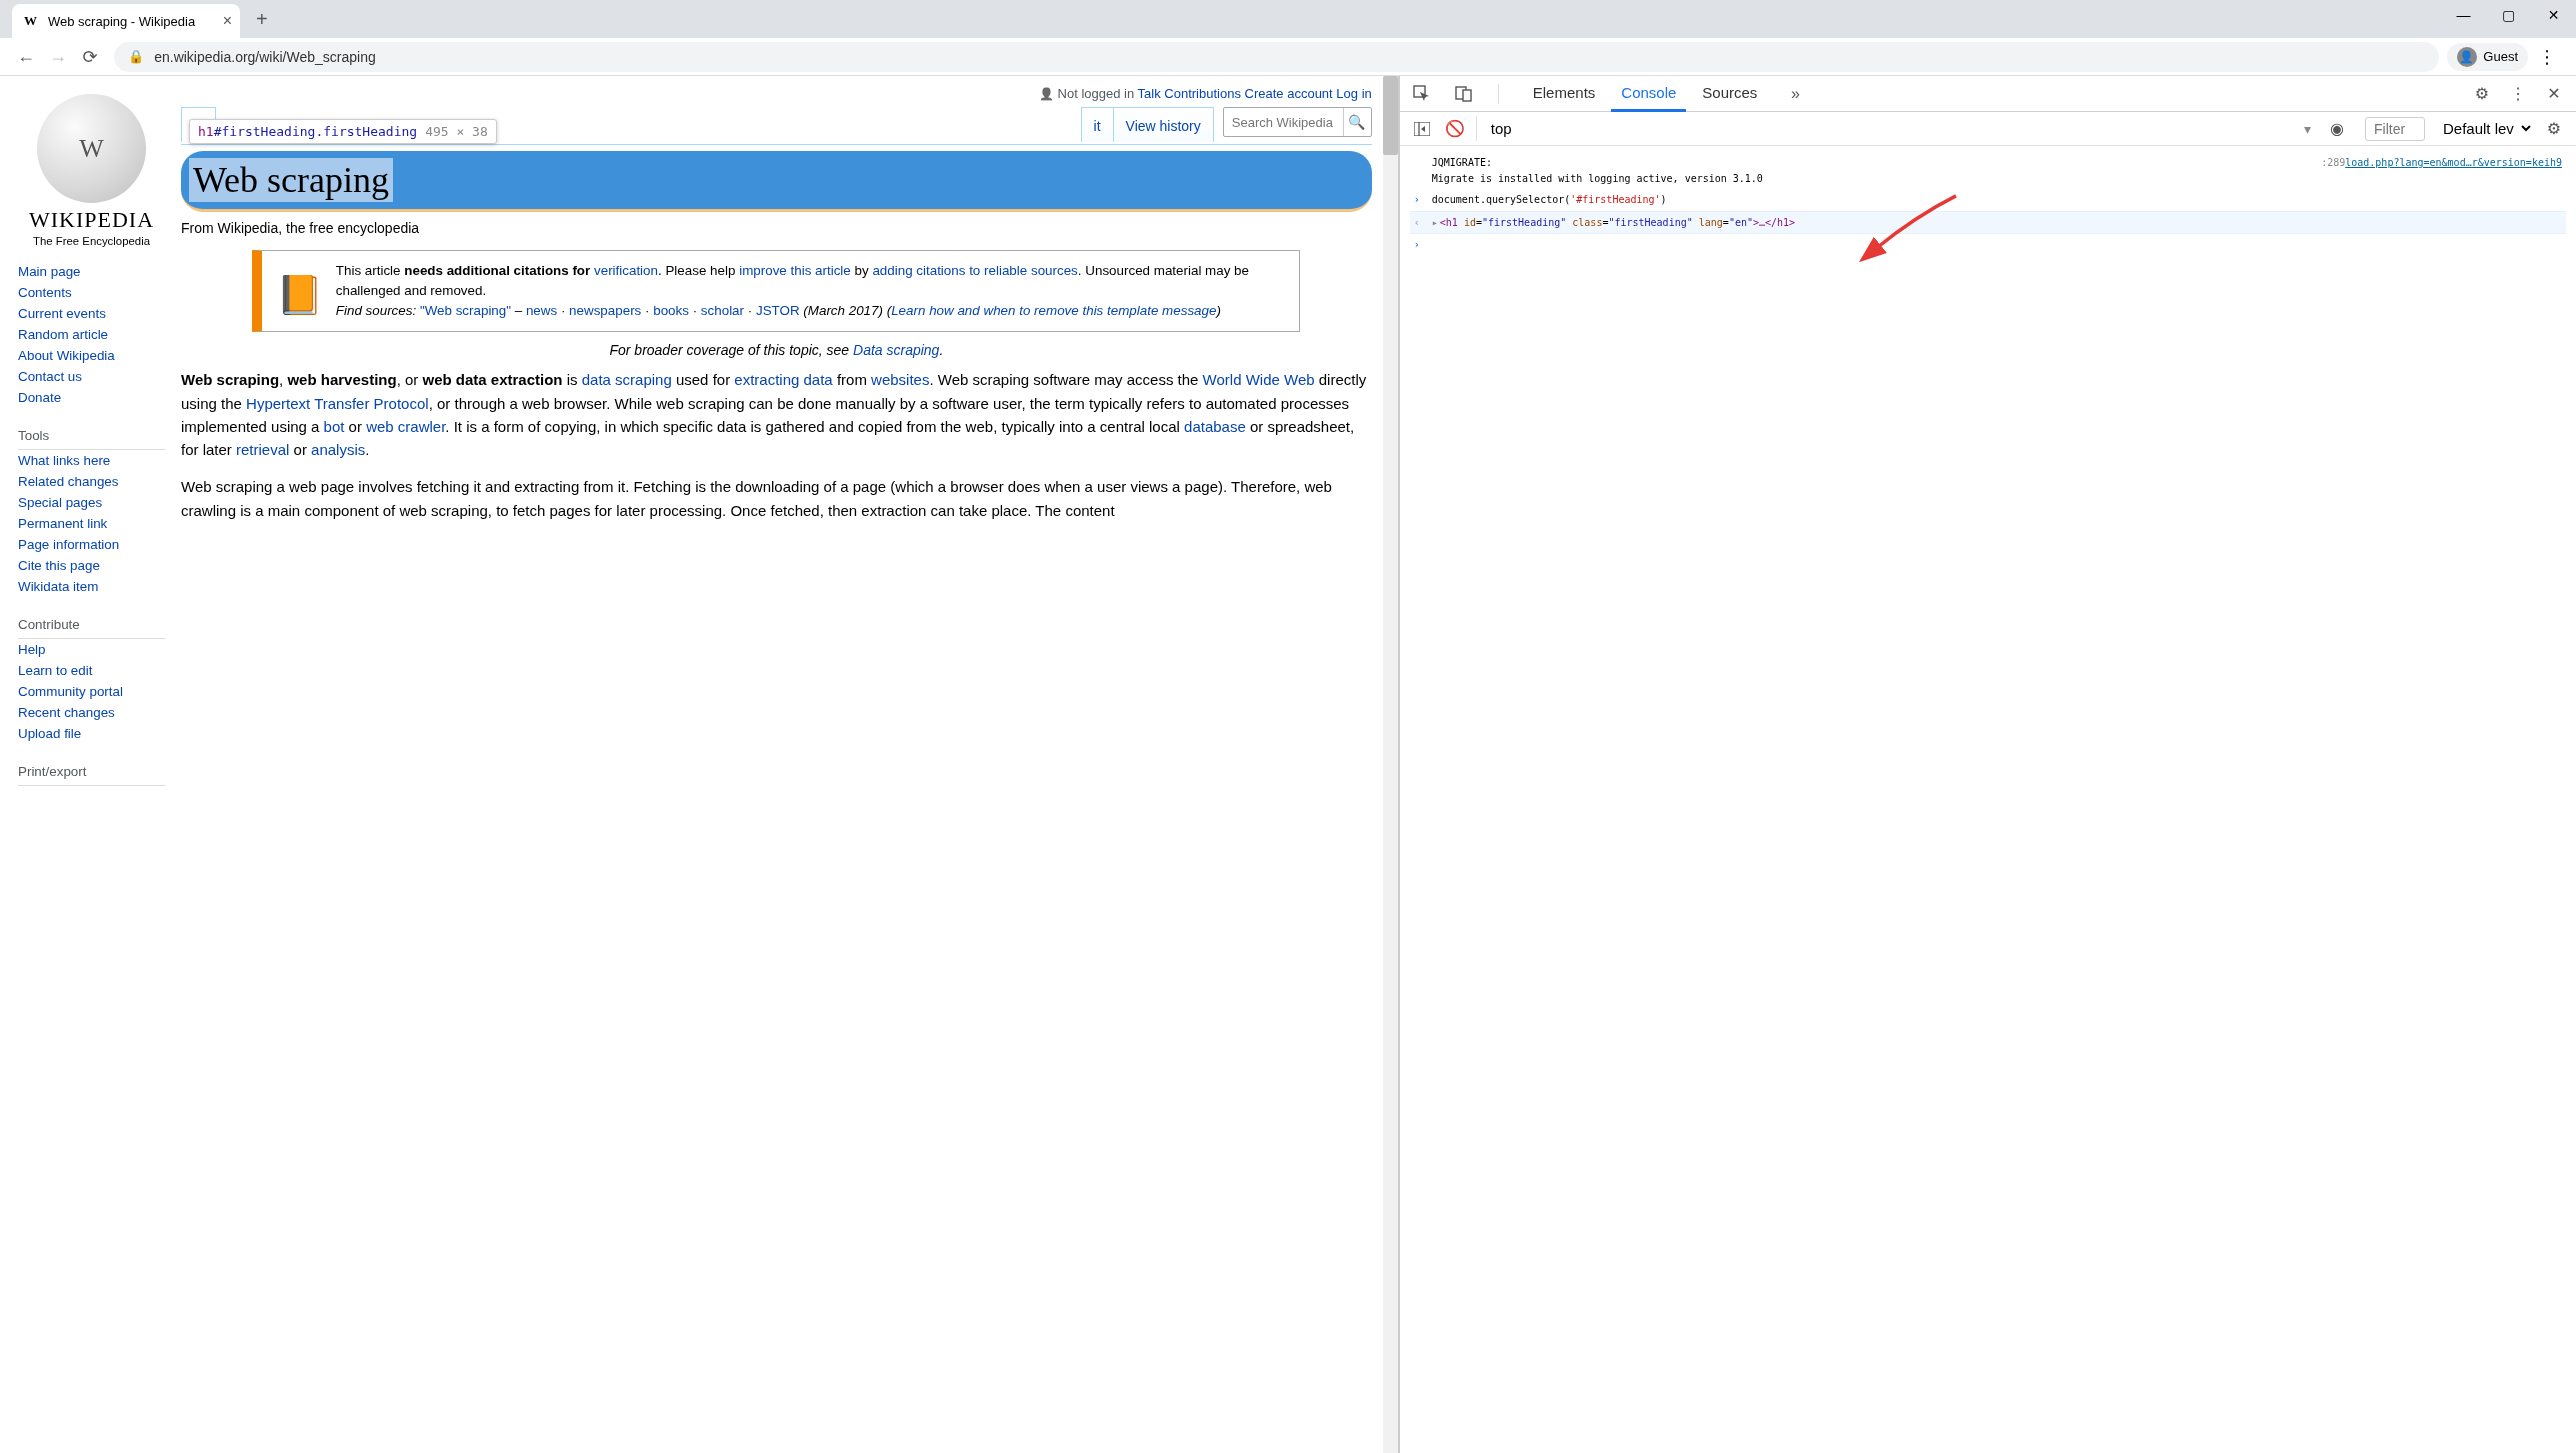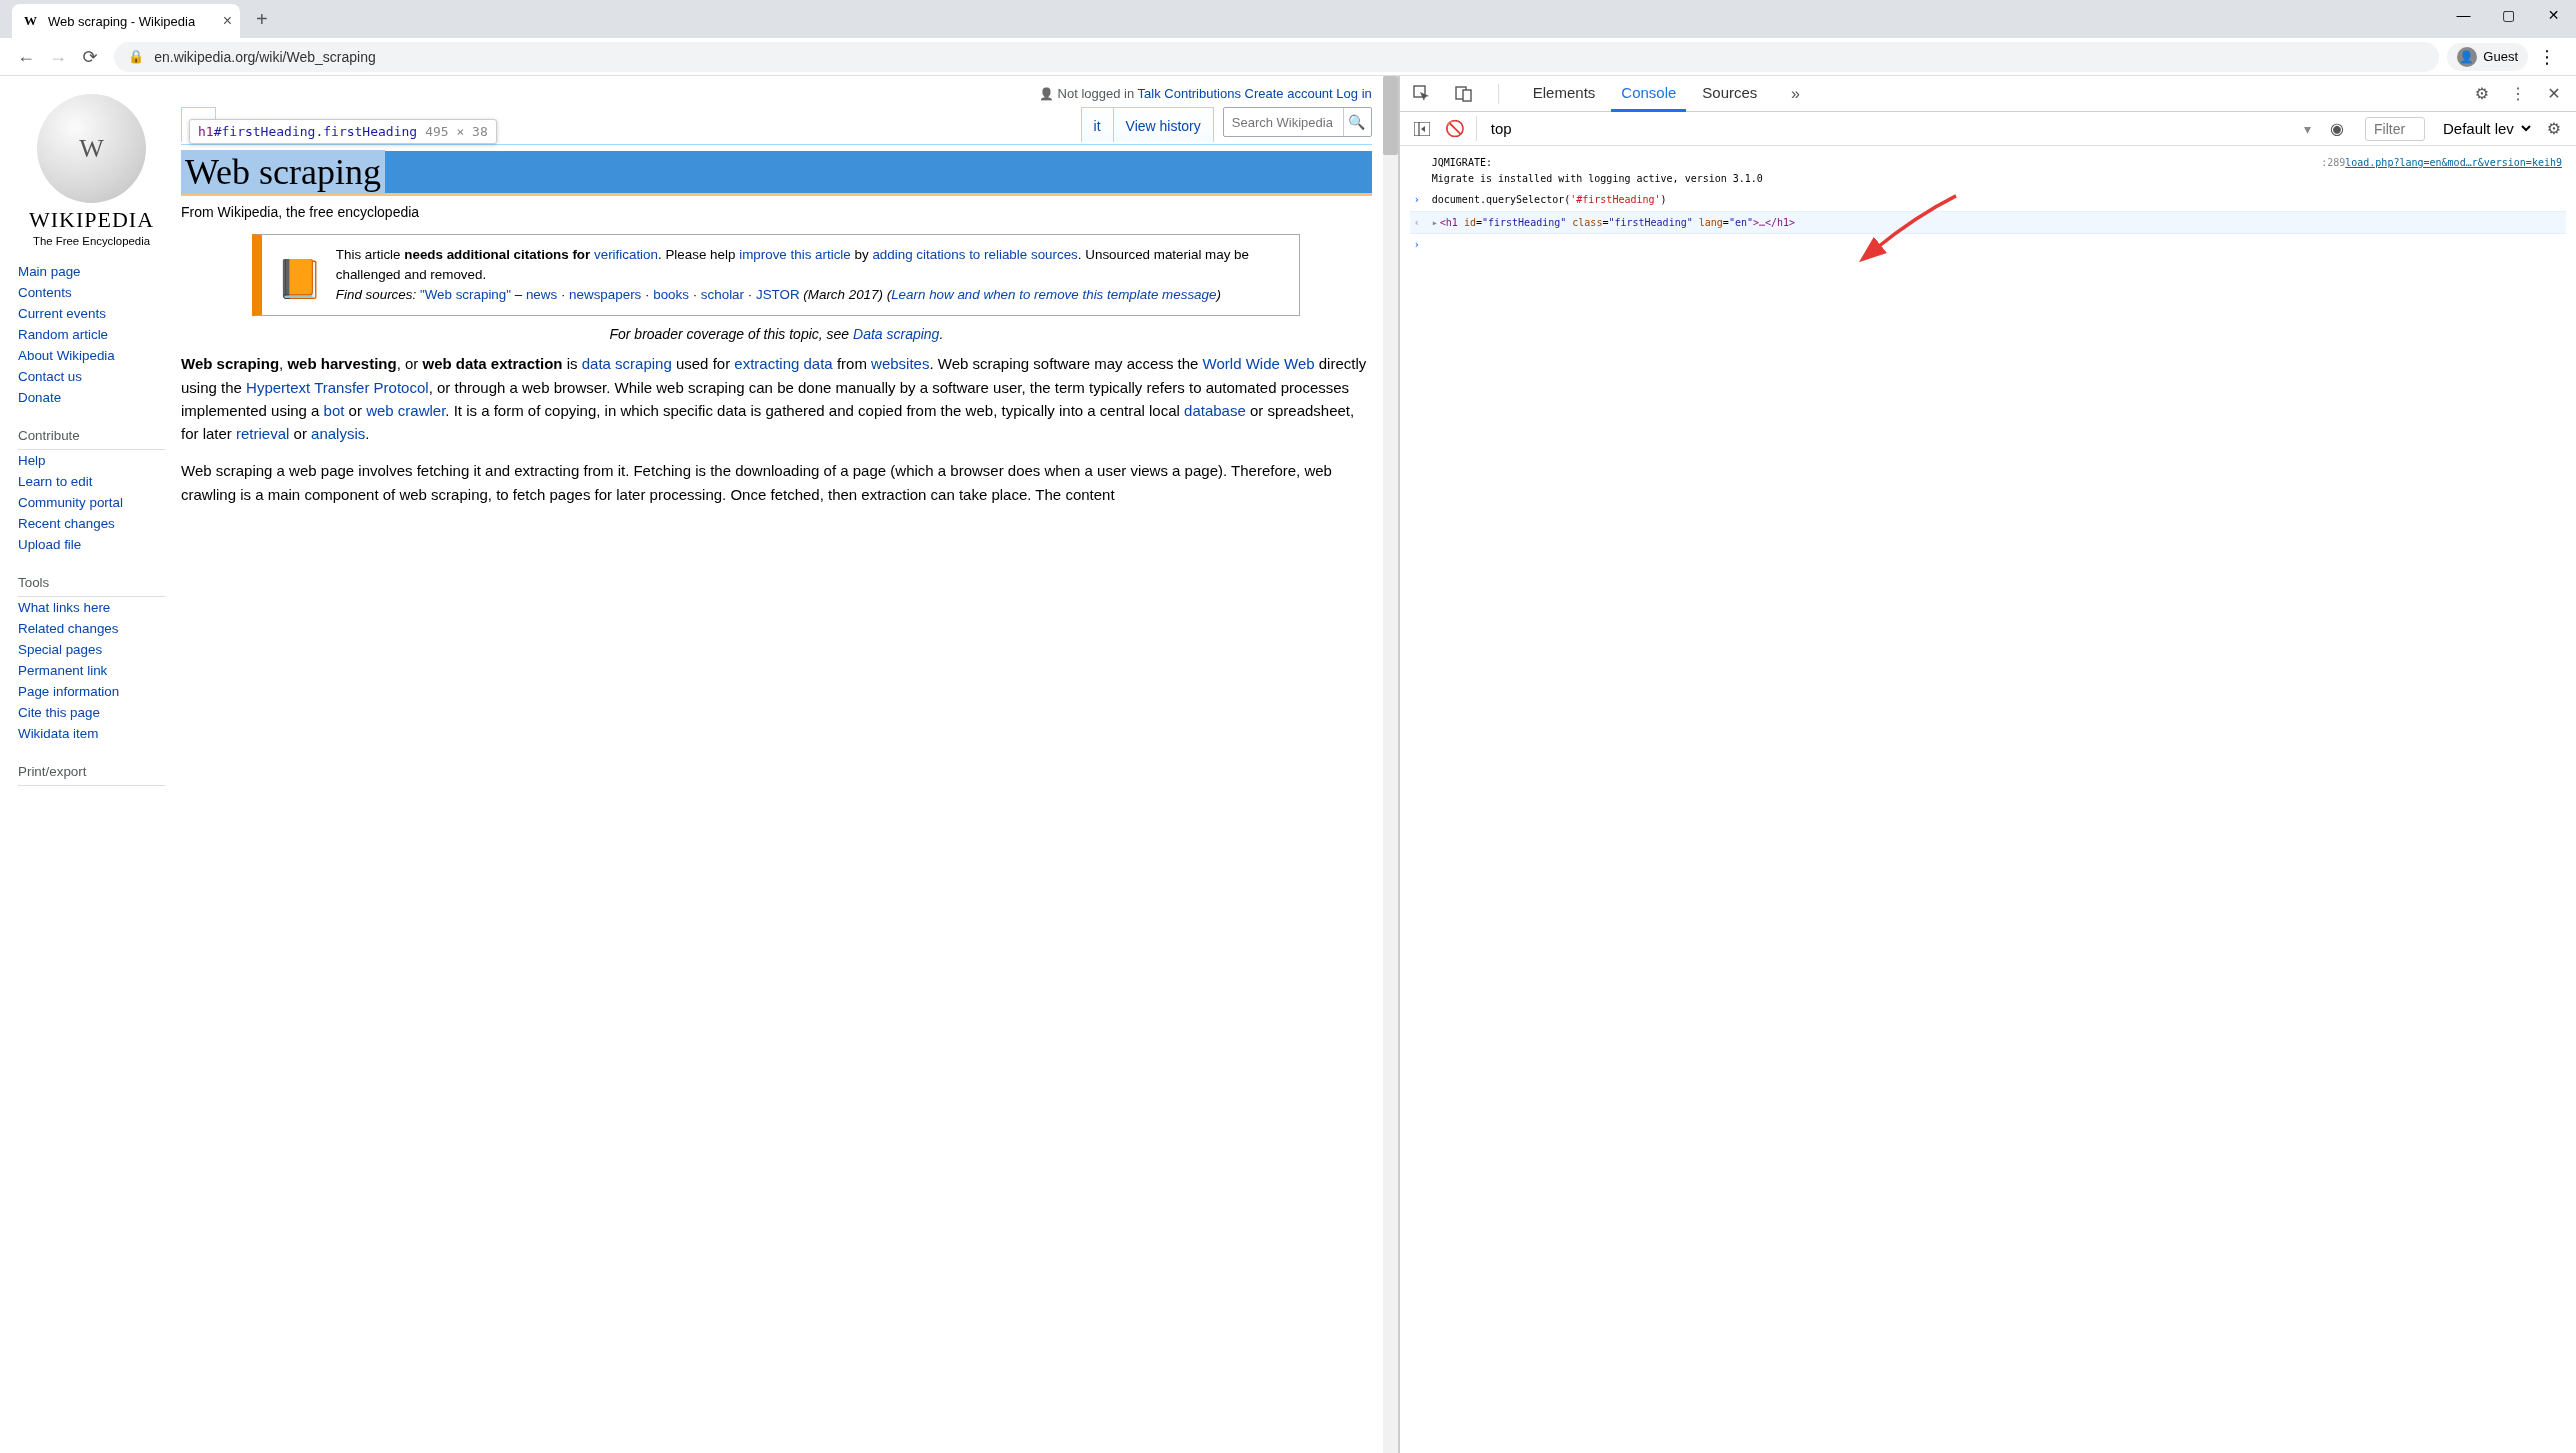--- a/index.html
+++ b/index.html
@@ -52,21 +52,21 @@
 
 .tabs-row { display: flex; align-items: center; height: 40px; border-bottom: 1px solid #a7d7f9; position: relative; }
 .page-tabs { display: flex; gap: 0; }
 .page-tab { padding: 10px 12px 8px; font-size: 14px; color: #0645ad; cursor: pointer; border: 1px solid #a7d7f9; border-bottom: none; background: linear-gradient(#fff, #f8fcff); margin-right: -1px; }
 .right-tabs { margin-left: auto; display: flex; align-items: stretch; }
 .wiki-search { display: flex; align-items: center; border: 1px solid #a2a9b1; border-radius: 2px; height: 30px; margin-left: 10px; }
 .wiki-search input { border: none; outline: none; padding: 0 8px; font-size: 13px; width: 119px; }
 .wiki-search .sbtn { width: 28px; text-align: center; border-left: 1px solid #ccc; cursor: pointer; line-height: 28px; }
 
 
-.heading-block { position: relative; background: #3e90d9; padding: 0; border-bottom: 3px solid #f7c27a; margin-top: 6px; }
+.heading-block { position: relative; background: #3e90d9; padding: 8px; border-bottom: 3px solid #f7c27a; margin-top: 6px; border-radius: 22px; }
 .heading-text { font-family: 'Linux Libertine', Georgia, serif; font-size: 36px; font-weight: normal; padding: 2px 4px; color: #000; background: #a6c9ec; display: inline; }
 .tooltip-badge { position: absolute; top: -32px; left: 8px; background: #fff; border: 1px solid #ccc; border-radius: 3px; padding: 4px 8px; font-family: monospace; font-size: 13px; display: flex; gap: 8px; box-shadow: 0 1px 4px rgba(0,0,0,0.2); white-space: nowrap; }
 .tooltip-badge .sel-h1 { color: #881280; }
 .tooltip-badge .sel-id { color: #1a1aa6; }
 .tooltip-badge .dims { color: #888; }
 .sitesub { font-size: 14px; margin: 8px 0 14px; }
 
 .ambox { display: flex; border: 1px solid #aaa; border-left: 10px solid #f28500; padding: 10px 14px; margin: 0 auto 10px; width: 88%; font-size: 13.4px; line-height: 1.5; }
 .ambox-icon { width: 48px; height: 48px; margin-right: 12px; align-self: center; font-size: 38px; }
 .ambox-body a { color: #0645ad; }
@@ -155,36 +155,36 @@
               <div class="sidenav-group">
                 <a class="sidenav-item">Main page</a>
                 <a class="sidenav-item">Contents</a>
                 <a class="sidenav-item">Current events</a>
                 <a class="sidenav-item">Random article</a>
                 <a class="sidenav-item">About Wikipedia</a>
                 <a class="sidenav-item">Contact us</a>
                 <a class="sidenav-item">Donate</a>
               </div>
               <div class="sidenav-group">
-                <div class="sidenav-heading">Contribute</div>
-                <a class="sidenav-item">Help</a>
-                <a class="sidenav-item">Learn to edit</a>
-                <a class="sidenav-item">Community portal</a>
-                <a class="sidenav-item">Recent changes</a>
-                <a class="sidenav-item">Upload file</a>
-              </div>
-              <div class="sidenav-group">
                 <div class="sidenav-heading">Tools</div>
                 <a class="sidenav-item">What links here</a>
                 <a class="sidenav-item">Related changes</a>
                 <a class="sidenav-item">Special pages</a>
                 <a class="sidenav-item">Permanent link</a>
                 <a class="sidenav-item">Page information</a>
                 <a class="sidenav-item">Cite this page</a>
                 <a class="sidenav-item">Wikidata item</a>
+              </div>
+              <div class="sidenav-group">
+                <div class="sidenav-heading">Contribute</div>
+                <a class="sidenav-item">Help</a>
+                <a class="sidenav-item">Learn to edit</a>
+                <a class="sidenav-item">Community portal</a>
+                <a class="sidenav-item">Recent changes</a>
+                <a class="sidenav-item">Upload file</a>
               </div>
               <div class="sidenav-group">
                 <div class="sidenav-heading">Print/export</div>
               </div>
             </div>
         </div>
 
         <div class="wiki-main">
           <div class="personal-bar">
             <span class="pb-anon">Not logged in</span>

